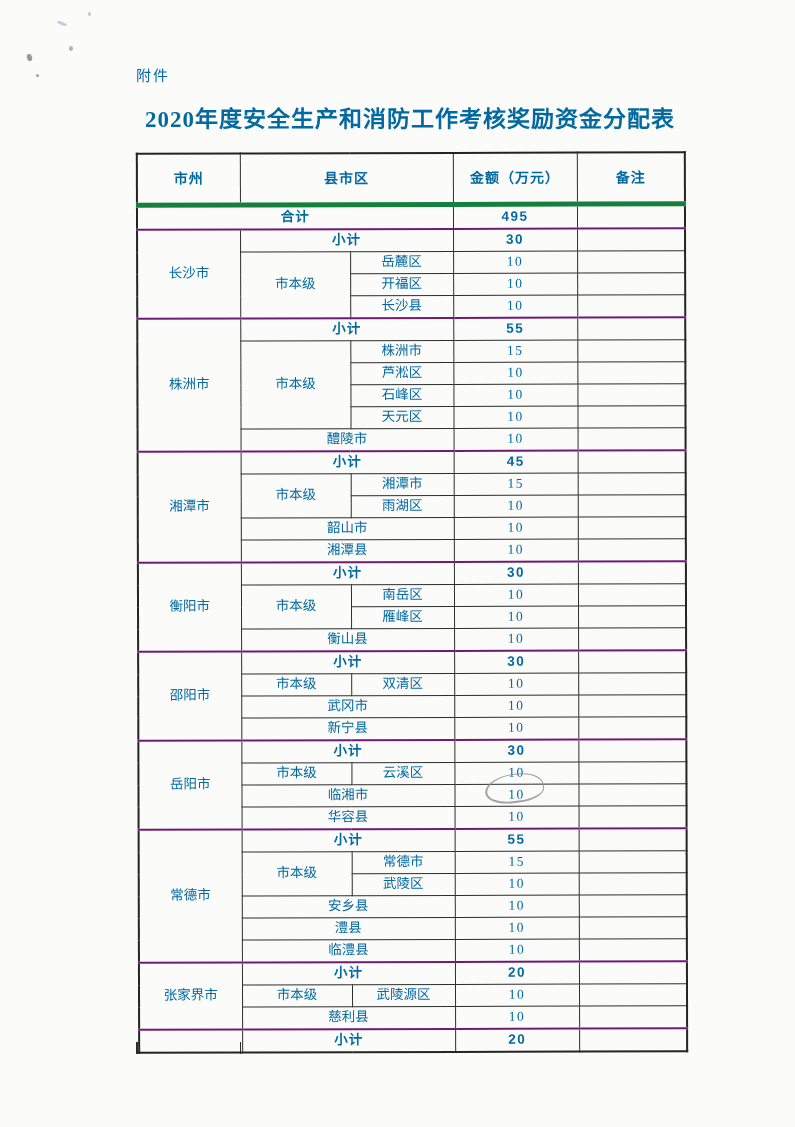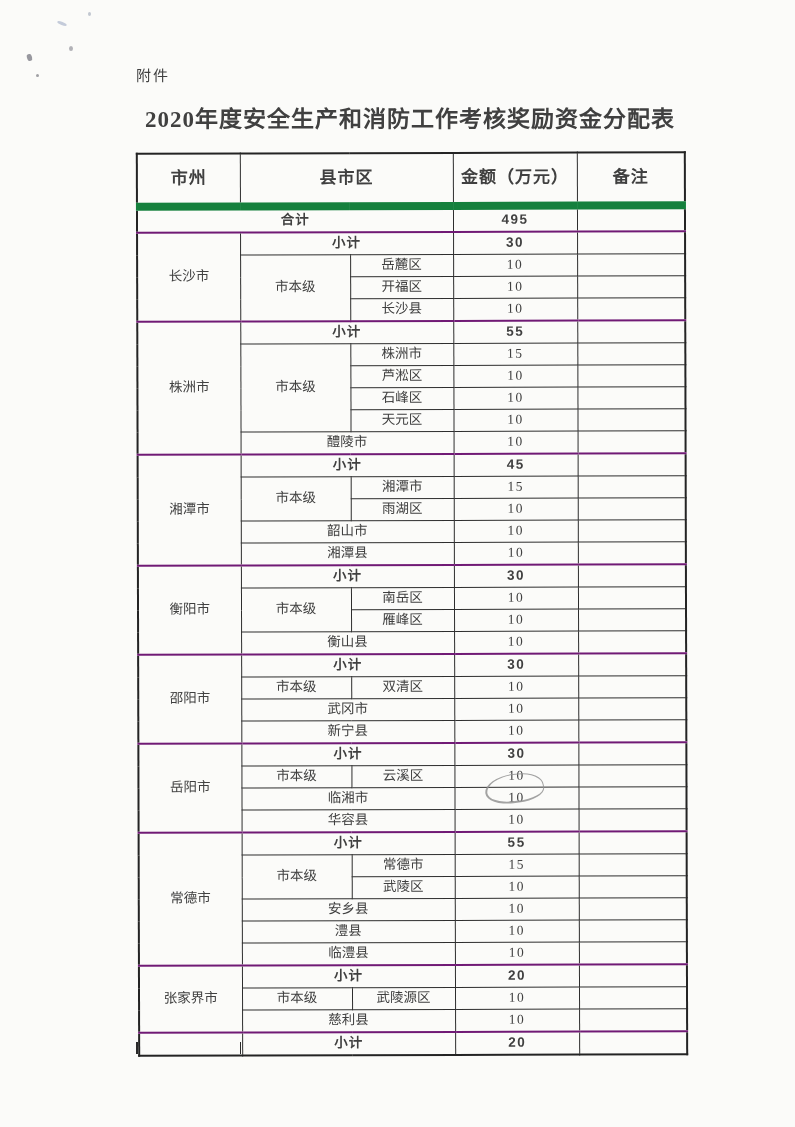--- a/index.html
+++ b/index.html
@@ -1,20 +1,20 @@
 <!DOCTYPE html>
 <html lang="zh-CN"><head>
 <meta charset="utf-8">
 <style>
   html,body{margin:0;padding:0;}
   .page{
     position:relative;
     width:795px;height:1127px;
     background:#fbfbf9;
-    color:#404040;
+    color:#0369a1;
     font-family:"Liberation Serif","DejaVu Serif",serif;
     overflow:hidden;
   }
   .attachment{
     position:absolute;left:136px;top:64px;
     font-size:15px;letter-spacing:2px;
   }
   .doc-title{
     position:absolute;left:110px;top:100px;width:600px;
     text-align:center;
@@ -39,22 +39,22 @@
     padding:0;
     font-size:13.5px;
     line-height:1.05;
     overflow:hidden;
     white-space:nowrap;
   }
   tr.hdr td{
     height:48px;
     font-weight:700;
     font-family:"Liberation Sans","DejaVu Sans",sans-serif;
-    font-size:17px;
-    border-bottom:8px solid #15803d;
+    font-size:14px;
+    border-bottom:5px solid #15803d;
     letter-spacing:1px;
   }
   tr.sec td{border-top:2px solid #701a75;}
   .hei{
     font-family:Liberation Sans, sans-serif;
     font-weight:700;
     font-size:13.5px;
     letter-spacing:1px;
   }
   .num{

